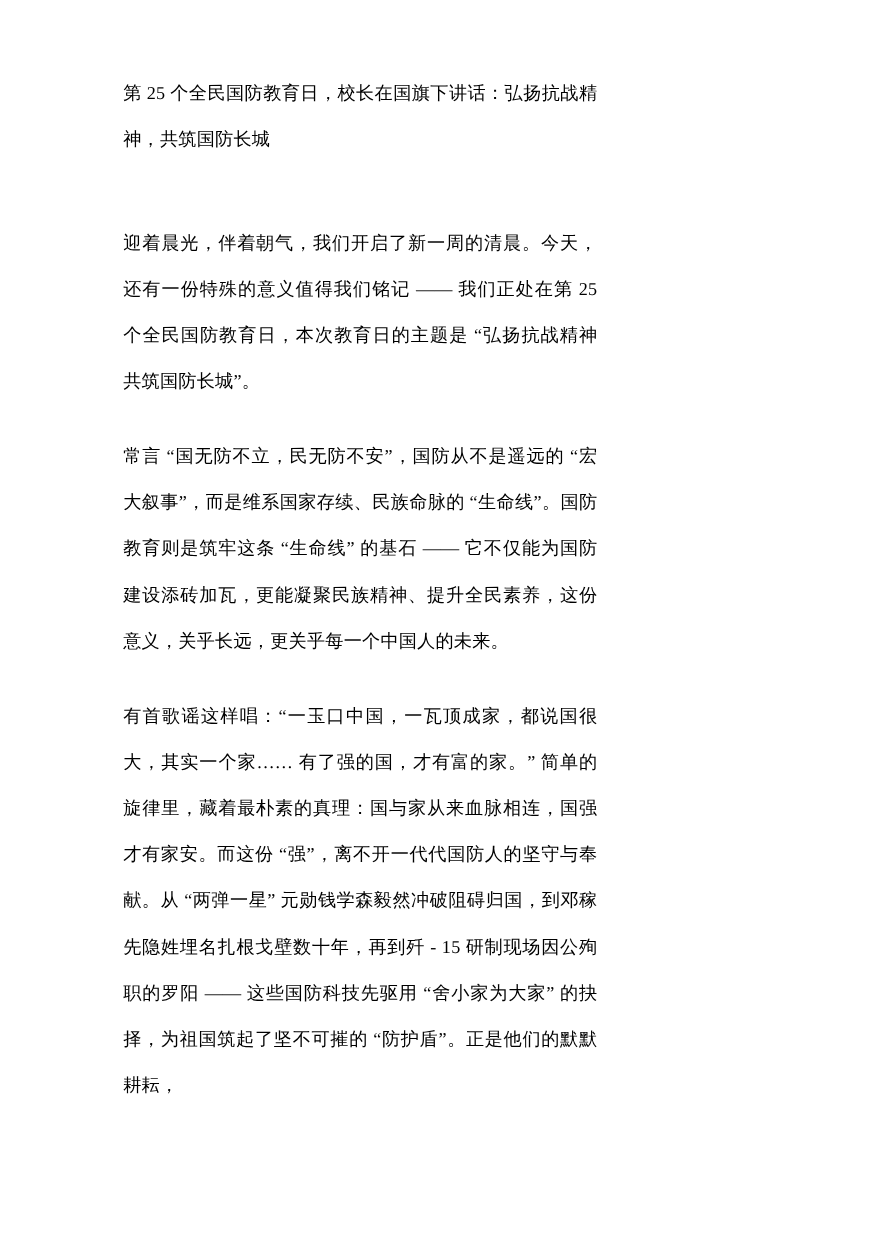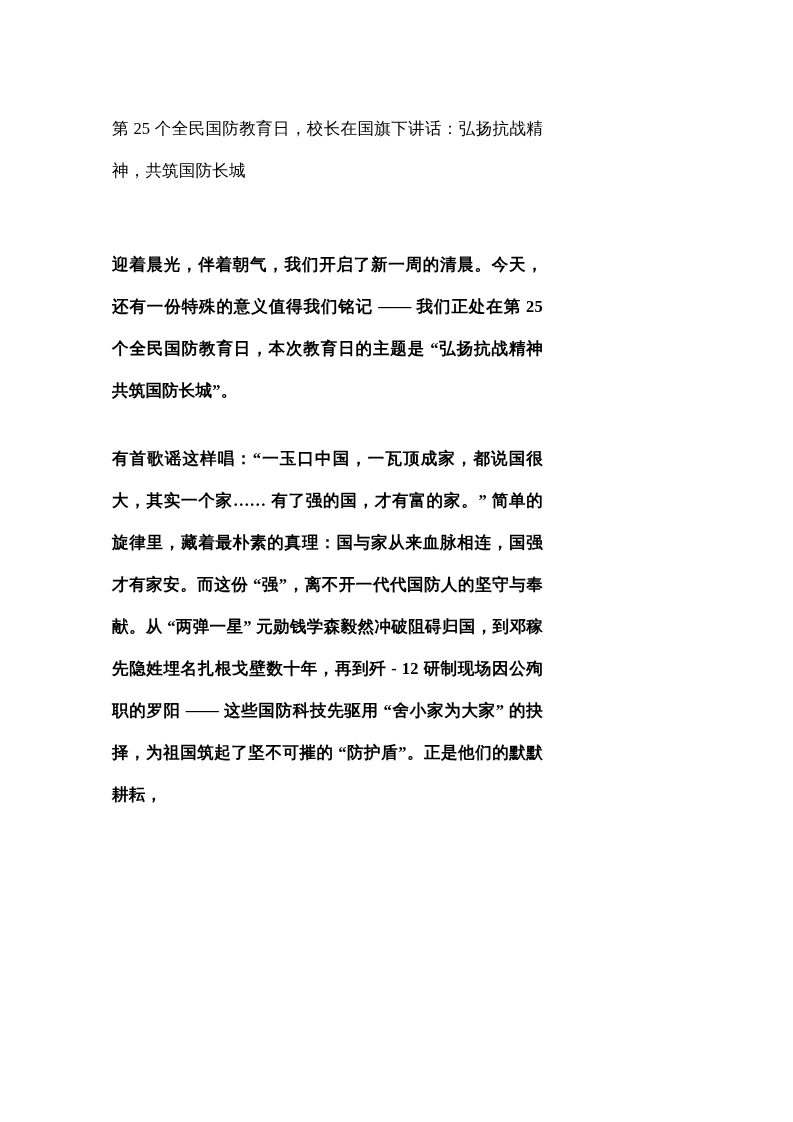--- a/index.html
+++ b/index.html
@@ -12,21 +12,21 @@
     height: 1122px;
     font-family: "Liberation Serif", "DejaVu Serif", serif;
     color: #000000;
     -webkit-font-smoothing: antialiased;
   }
   .page {
     position: relative;
     width: 655px;
     height: 1122px;
     box-sizing: border-box;
-    padding: 108px 112px 90px 112px;
+    padding: 64px 112px 90px 112px;
     background: #ffffff;
     overflow: hidden;
   }
   .doc-body {
     font-size: 16.5px;
     line-height: 42px;
     text-align: justify;
     text-justify: inter-ideograph;
     letter-spacing: 0.2px;
   }
@@ -36,28 +36,28 @@
     text-justify: inter-ideograph;
   }
   .para.title {
     margin-bottom: 52px;
   }
   .para.salutation {
     margin-bottom: 30px;
   }
   .para.block {
     margin-bottom: 26px;
-    font-weight: bold;
   }
   .para:last-child {
     margin-bottom: 0;
   }
 </style>
 </head>
 <body>
 
 <div class="page">
   <div class="doc-body">
     <p class="para title">第 25 个全民国防教育日，校长在国旗下讲话：弘扬抗战精神，共筑国防长城</p>
     <p class="para block">迎着晨光，伴着朝气，我们开启了新一周的清晨。今天，还有一份特殊的意义值得我们铭记 —— 我们正处在第 25 个全民国防教育日，本次教育日的主题是 “弘扬抗战精神 共筑国防长城”。</p>
-    <p class="para block">有首歌谣这样唱：“一玉口中国，一瓦顶成家，都说国很大，其实一个家…… 有了强的国，才有富的家。” 简单的旋律里，藏着最朴素的真理：国与家从来血脉相连，国强才有家安。而这份 “强”，离不开一代代国防人的坚守与奉献。从 “两弹一星” 元勋钱学森毅然冲破阻碍归国，到邓稼先隐姓埋名扎根戈壁数十年，再到歼 - 12 研制现场因公殉职的罗阳 —— 这些国防科技先驱用 “舍小家为大家” 的抉择，为祖国筑起了坚不可摧的 “防护盾”。正是他们的默默耕耘，</p>
+    <p class="para block">常言 “国无防不立，民无防不安”，国防从不是遥远的 “宏大叙事”，而是维系国家存续、民族命脉的 “生命线”。国防教育则是筑牢这条 “生命线” 的基石 —— 它不仅能为国防建设添砖加瓦，更能凝聚民族精神、提升全民素养，这份意义，关乎长远，更关乎每一个中国人的未来。</p>
+    <p class="para block">有首歌谣这样唱：“一玉口中国，一瓦顶成家，都说国很大，其实一个家…… 有了强的国，才有富的家。” 简单的旋律里，藏着最朴素的真理：国与家从来血脉相连，国强才有家安。而这份 “强”，离不开一代代国防人的坚守与奉献。从 “两弹一星” 元勋钱学森毅然冲破阻碍归国，到邓稼先隐姓埋名扎根戈壁数十年，再到歼 - 15 研制现场因公殉职的罗阳 —— 这些国防科技先驱用 “舍小家为大家” 的抉择，为祖国筑起了坚不可摧的 “防护盾”。正是他们的默默耕耘，</p>
   </div>
 </div>
 
 </body></html>

